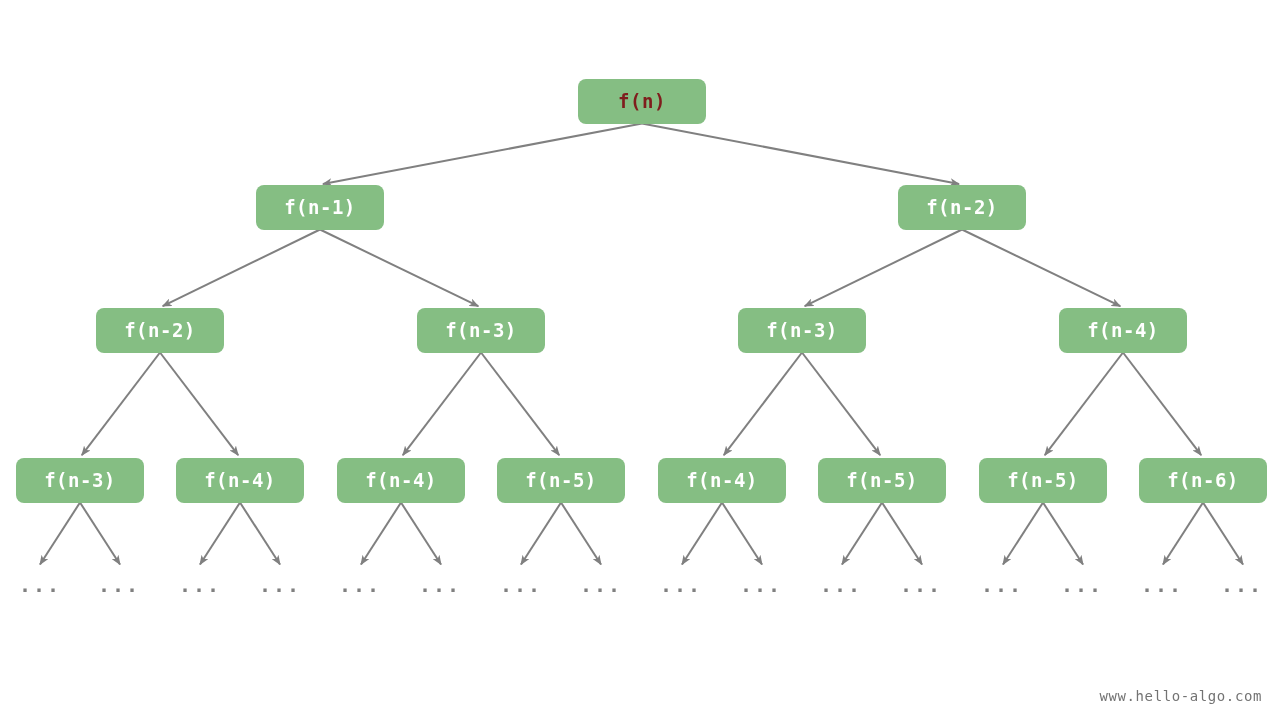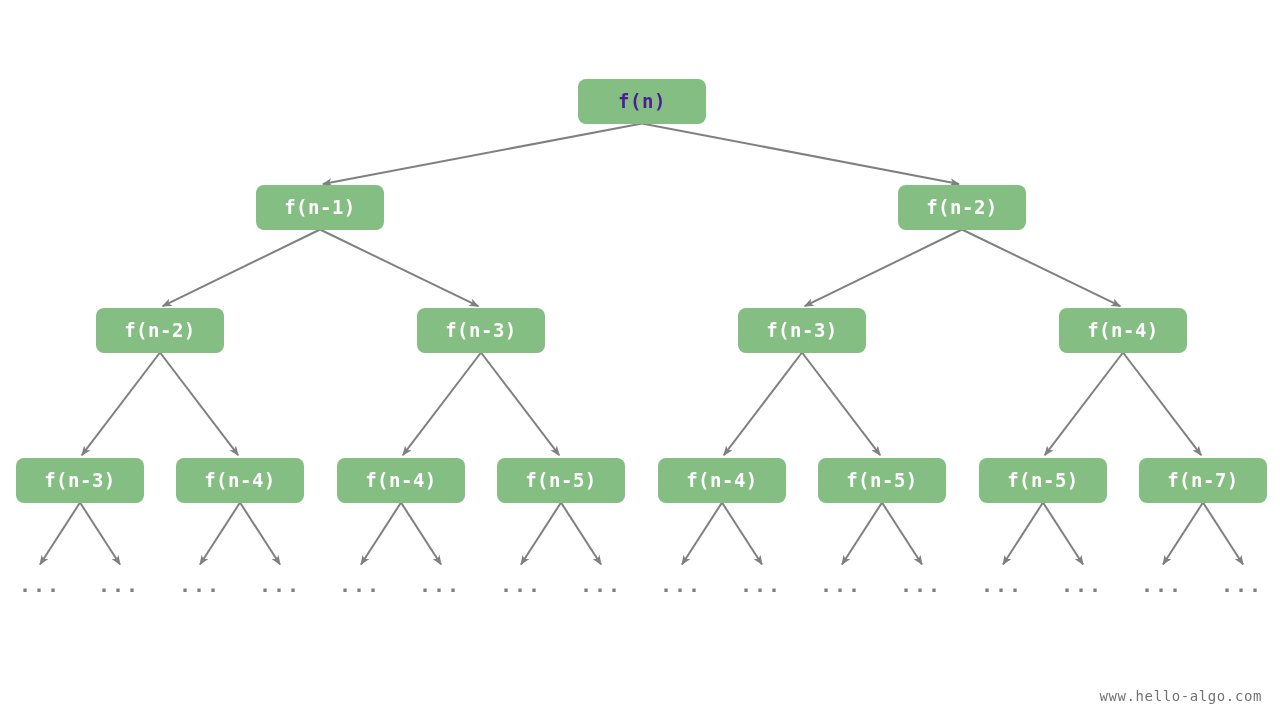--- a/index.html
+++ b/index.html
@@ -101,35 +101,35 @@
         <line x1="882" y1="502.5" x2="842" y2="564.5" stroke="#808080" stroke-width="2" marker-end="url(#arrowhead)"></line>
         <line x1="882" y1="502.5" x2="922" y2="564.5" stroke="#808080" stroke-width="2" marker-end="url(#arrowhead)"></line>
         <line x1="1043" y1="502.5" x2="1003" y2="564.5" stroke="#808080" stroke-width="2" marker-end="url(#arrowhead)"></line>
         <line x1="1043" y1="502.5" x2="1083" y2="564.5" stroke="#808080" stroke-width="2" marker-end="url(#arrowhead)"></line>
         <line x1="1203" y1="502.5" x2="1163" y2="564.5" stroke="#808080" stroke-width="2" marker-end="url(#arrowhead)"></line>
         <line x1="1203" y1="502.5" x2="1243" y2="564.5" stroke="#808080" stroke-width="2" marker-end="url(#arrowhead)"></line>
       </g>
   </svg>
 
   <div id="node-layer">
-      <div class="node" style="left: 578px; top: 78.5px; width: 128px; height: 45px; background: rgb(133, 190, 131); color: #4c1d95; border-radius: 8px;">f(n)</div>
+      <div class="node" style="left: 578px; top: 78.5px; width: 128px; height: 45px; background: rgb(133, 190, 131); color: #7f1d1d; border-radius: 8px;">f(n)</div>
       <div class="node" style="left: 256px; top: 184.5px; width: 128px; height: 45px; background: rgb(133, 190, 131); color: rgb(255, 255, 255); border-radius: 8px;">f(n-1)</div>
       <div class="node" style="left: 898px; top: 184.5px; width: 128px; height: 45px; background: rgb(133, 190, 131); color: rgb(255, 255, 255); border-radius: 8px;">f(n-2)</div>
       <div class="node" style="left: 96px; top: 307.5px; width: 128px; height: 45px; background: rgb(133, 190, 131); color: rgb(255, 255, 255); border-radius: 8px;">f(n-2)</div>
       <div class="node" style="left: 417px; top: 307.5px; width: 128px; height: 45px; background: rgb(133, 190, 131); color: rgb(255, 255, 255); border-radius: 8px;">f(n-3)</div>
       <div class="node" style="left: 738px; top: 307.5px; width: 128px; height: 45px; background: rgb(133, 190, 131); color: rgb(255, 255, 255); border-radius: 8px;">f(n-3)</div>
       <div class="node" style="left: 1059px; top: 307.5px; width: 128px; height: 45px; background: rgb(133, 190, 131); color: rgb(255, 255, 255); border-radius: 8px;">f(n-4)</div>
       <div class="node" style="left: 16px; top: 457.5px; width: 128px; height: 45px; background: rgb(133, 190, 131); color: rgb(255, 255, 255); border-radius: 8px;">f(n-3)</div>
       <div class="node" style="left: 176px; top: 457.5px; width: 128px; height: 45px; background: rgb(133, 190, 131); color: rgb(255, 255, 255); border-radius: 8px;">f(n-4)</div>
       <div class="node" style="left: 337px; top: 457.5px; width: 128px; height: 45px; background: rgb(133, 190, 131); color: rgb(255, 255, 255); border-radius: 8px;">f(n-4)</div>
       <div class="node" style="left: 497px; top: 457.5px; width: 128px; height: 45px; background: rgb(133, 190, 131); color: rgb(255, 255, 255); border-radius: 8px;">f(n-5)</div>
       <div class="node" style="left: 658px; top: 457.5px; width: 128px; height: 45px; background: rgb(133, 190, 131); color: rgb(255, 255, 255); border-radius: 8px;">f(n-4)</div>
       <div class="node" style="left: 818px; top: 457.5px; width: 128px; height: 45px; background: rgb(133, 190, 131); color: rgb(255, 255, 255); border-radius: 8px;">f(n-5)</div>
       <div class="node" style="left: 979px; top: 457.5px; width: 128px; height: 45px; background: rgb(133, 190, 131); color: rgb(255, 255, 255); border-radius: 8px;">f(n-5)</div>
-      <div class="node" style="left: 1139px; top: 457.5px; width: 128px; height: 45px; background: rgb(133, 190, 131); color: rgb(255, 255, 255); border-radius: 8px;">f(n-7)</div>
+      <div class="node" style="left: 1139px; top: 457.5px; width: 128px; height: 45px; background: rgb(133, 190, 131); color: rgb(255, 255, 255); border-radius: 8px;">f(n-6)</div>
     </div>
   <div id="ellipsis-layer">
       <div class="ellipsis" style="left: 40px; top: 585px; color: rgb(128, 128, 128);">...</div>
       <div class="ellipsis" style="left: 119px; top: 585px; color: rgb(128, 128, 128);">...</div>
       <div class="ellipsis" style="left: 200px; top: 585px; color: rgb(128, 128, 128);">...</div>
       <div class="ellipsis" style="left: 280px; top: 585px; color: rgb(128, 128, 128);">...</div>
       <div class="ellipsis" style="left: 360px; top: 585px; color: rgb(128, 128, 128);">...</div>
       <div class="ellipsis" style="left: 440px; top: 585px; color: rgb(128, 128, 128);">...</div>
       <div class="ellipsis" style="left: 521px; top: 585px; color: rgb(128, 128, 128);">...</div>
       <div class="ellipsis" style="left: 601px; top: 585px; color: rgb(128, 128, 128);">...</div>

